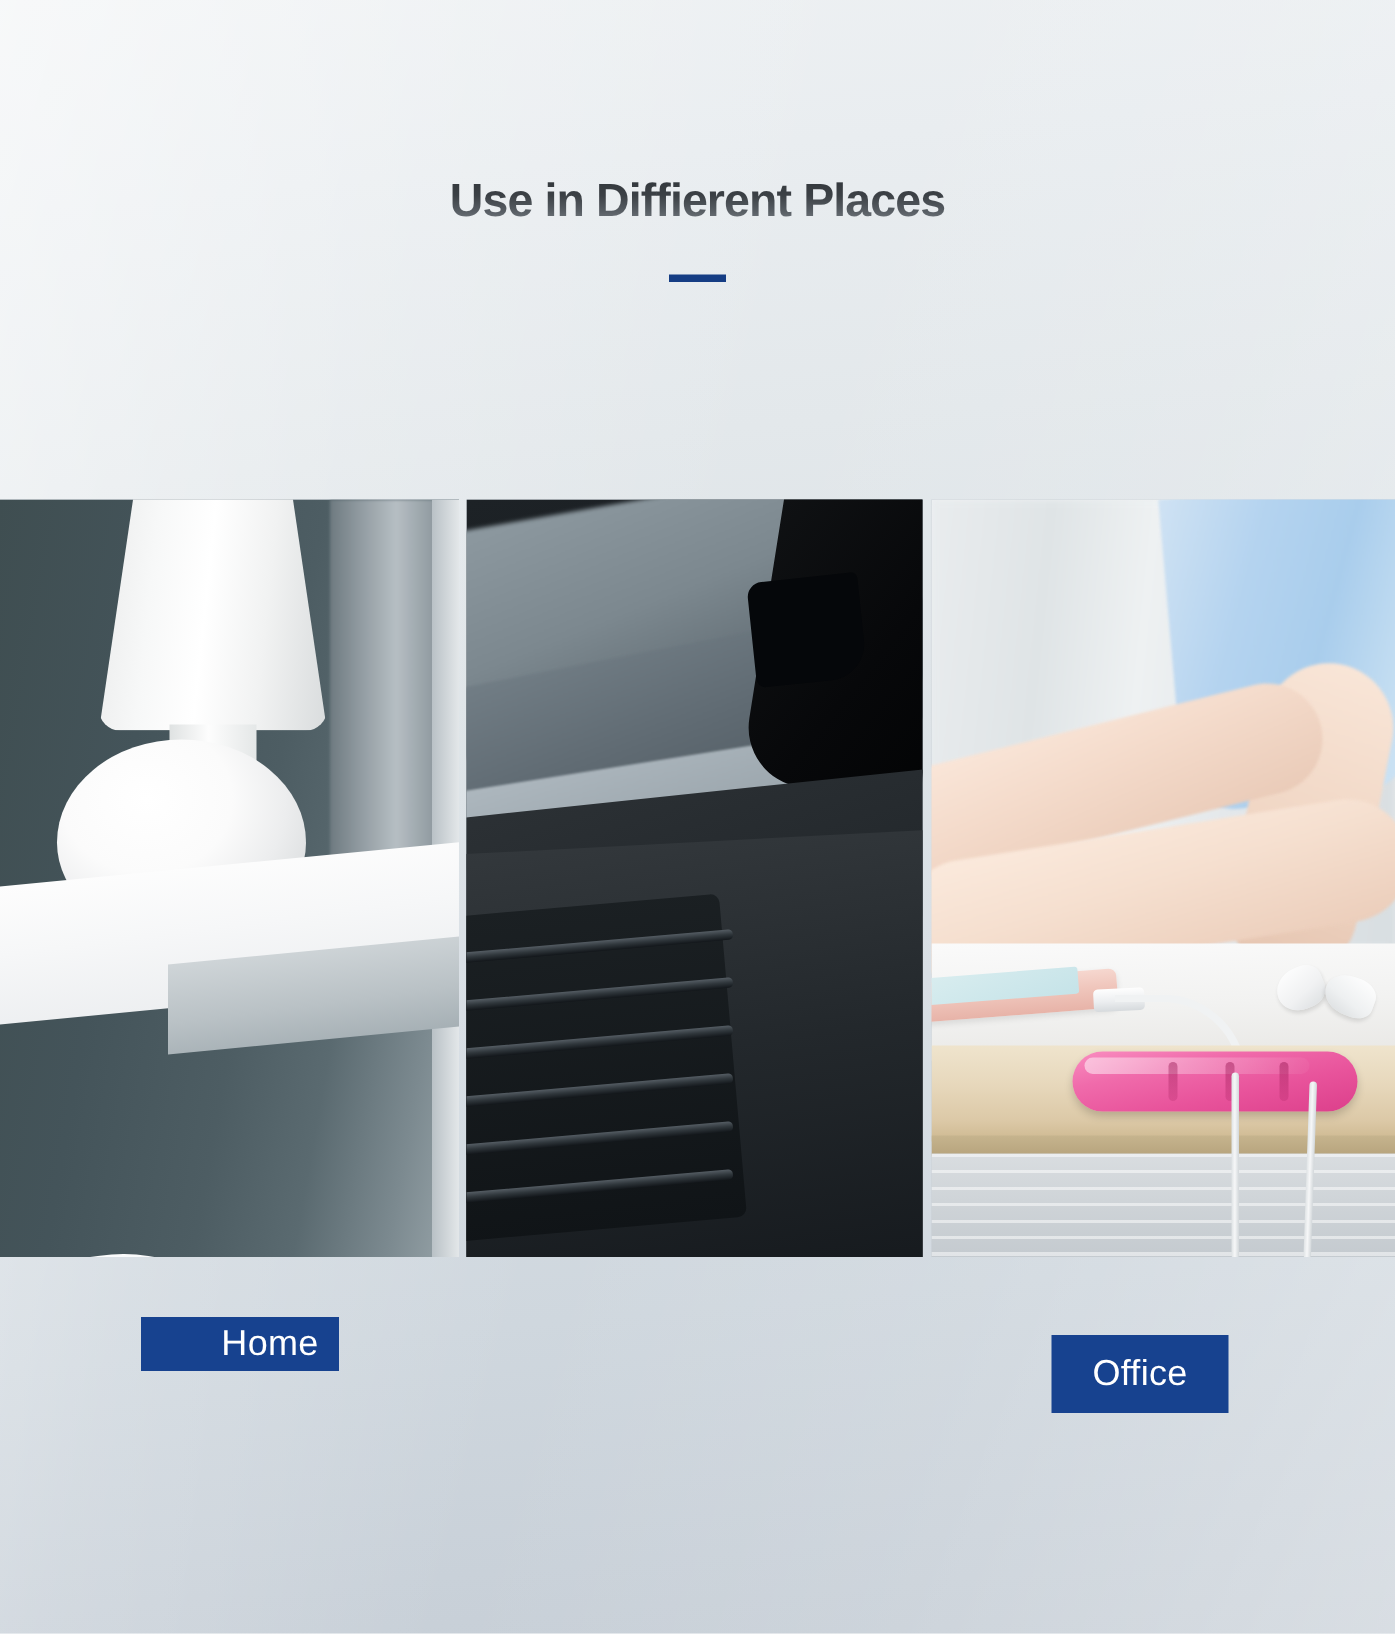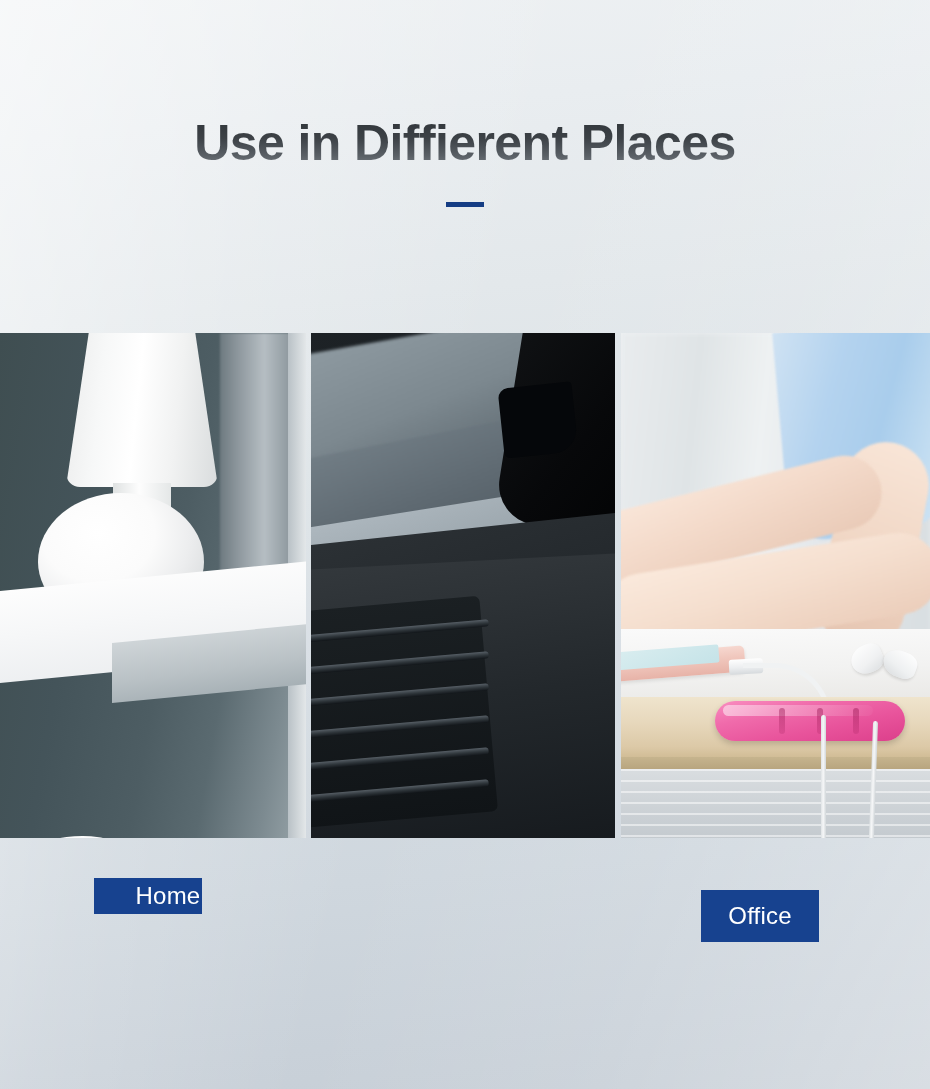--- a/index.html
+++ b/index.html
@@ -36,21 +36,21 @@
   }
 
   
   .header {
     position:absolute; left:0; right:0; top:0; height:333px;
     display:flex; flex-direction:column; align-items:center;
   }
 
   .headline {
     margin-top:118px;
-    font-size:50px;
+    font-size:31px;
     font-weight:bold;
     letter-spacing:-0.6px;
     line-height:1.0;
     background:linear-gradient(180deg,#31363a 0%,#3c4146 40%,#595f65 75%,#777d83 100%);
     -webkit-background-clip:text;
     background-clip:text;
     color:transparent;
     -webkit-text-fill-color:transparent;
     white-space:nowrap;
   }
@@ -325,21 +325,21 @@
     color:#ffffff;
     font-size:24px;
     font-weight:normal;
     letter-spacing:0.2px;
     display:flex;
     align-items:center;
     justify-content:center;
     line-height:1;
     white-space:nowrap;
   }
-  .label.home   { left:94px;  top:40px; width:108px; height:36px;padding-left:40px; }
+  .label.home   { left:94px;  top:40px; width:132px; height:36px;padding-left:40px; }
   .label.car    { left:405px; top:43px; width:118px; height:36px; }
   .label.office { left:701px; top:52px; width:118px; height:52px; }
 </style>
 </head>
 <body>
 
 <div class="bg-sheen"></div>
 
 <div class="header">
   <div class="headline">Use in Diffierent Places</div>

